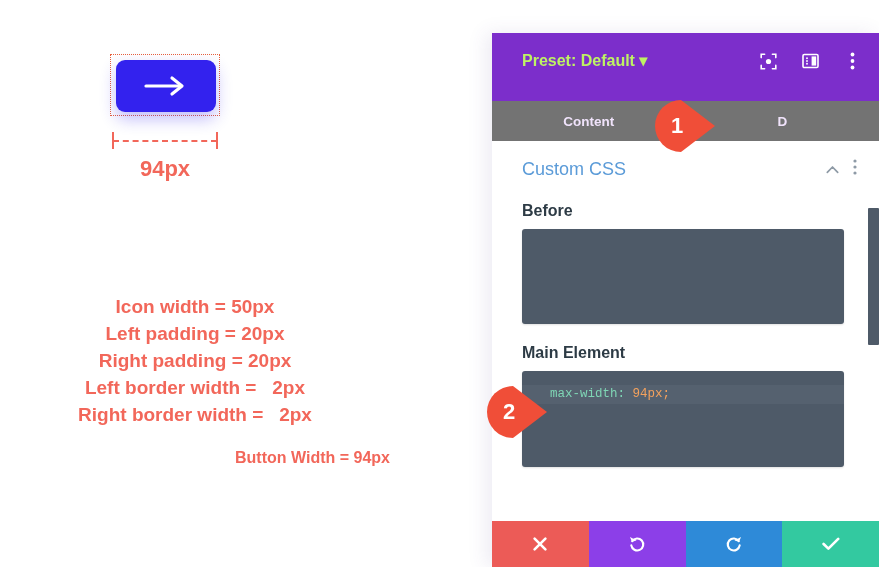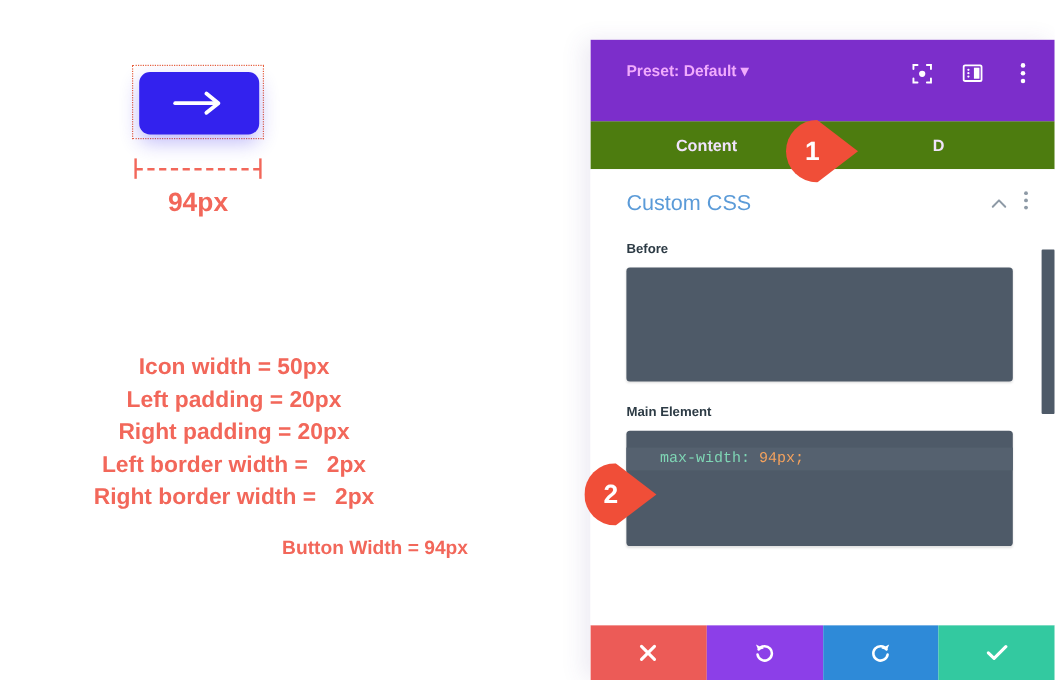--- a/index.html
+++ b/index.html
@@ -55,36 +55,36 @@
   #modal {
     position:absolute; left:492px; top:33px; width:387px; height:534px;
     background:#ffffff; box-shadow:-6px 0 18px rgba(80,60,140,0.10);
     overflow:hidden;
   }
   .modal-header {
     position:relative; height:68px; background:#7c2ecb;
     padding:14px 18px 0 30px;
   }
   .modal-title { color:#ffffff; font-size:19px; font-weight:bold; letter-spacing:.2px; }
-  .modal-preset { color:#f0abfc; font-size:13px; font-weight:bold; margin-top:4px; }
+  .modal-preset { color:#bef264; font-size:16px; font-weight:bold; margin-top:4px; }
   .header-icons { position:absolute; right:18px; top:19px; display:flex; gap:24px; align-items:center; }
   .hicon { width:18px; height:18px; display:flex; align-items:center; justify-content:center; cursor:pointer; }
 
-  .tabbar { display:flex; height:40px; background:#4d7c0f; }
+  .tabbar { display:flex; height:40px; background:#737373; }
   .tab {
     flex:1; display:flex; align-items:center; justify-content:center;
     color:#f0e3fb; font-size:13.5px; font-weight:bold; cursor:pointer;
   }
   .tab.active { background:#8c3fe8; color:#ffffff; }
 
   .modal-body { position:relative; height:380px; background:#ffffff; padding:18px 22px 0 30px; }
   .section-head { display:flex; align-items:flex-start; justify-content:space-between; margin-bottom:22px; }
   .section-title { color:#5b9bd8; font-size:18px; }
   .section-ctrls { display:flex; gap:14px; align-items:center; color:#9aa6b2; }
-  .field-label { color:#2d3b45; font-size:11px; font-weight:bold; margin-bottom:9px; }
+  .field-label { color:#2d3b45; font-size:16px; font-weight:bold; margin-bottom:9px; }
   .code-area {
     background:#4e5a68; border-radius:3px; width:322px;
     box-shadow:0 1px 2px rgba(0,0,0,.12);
   }
   .code-area.before { height:95px; }
   .code-area.main { height:96px; padding-top:14px; }
   .code-line {
     background:#55616f; height:19px; line-height:19px; padding-left:28px;
     font-family:"Liberation Mono", monospace; font-size:12.5px; white-space:pre;
   }

